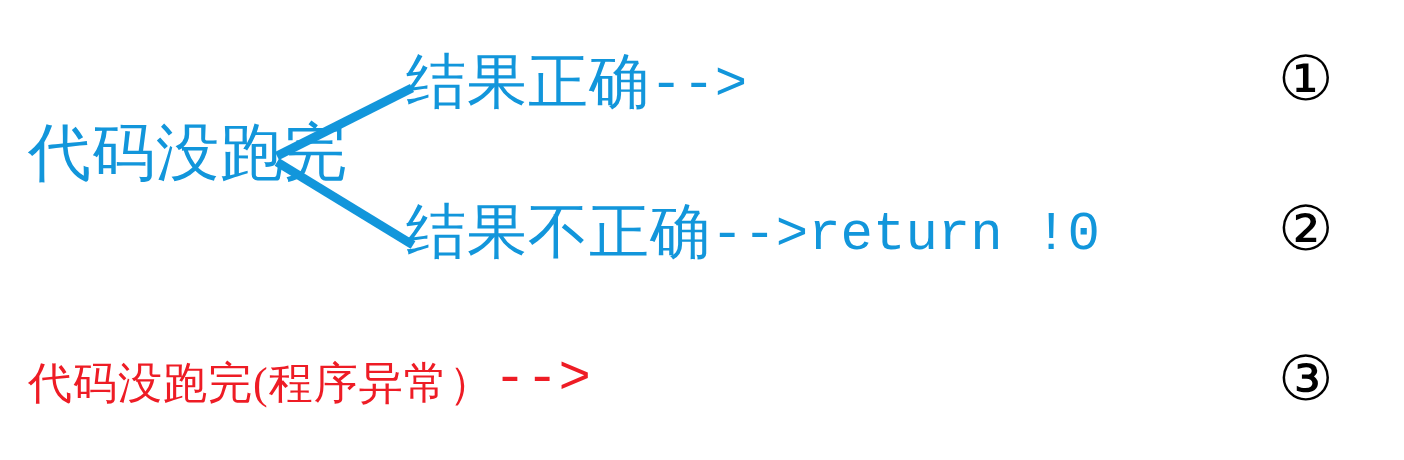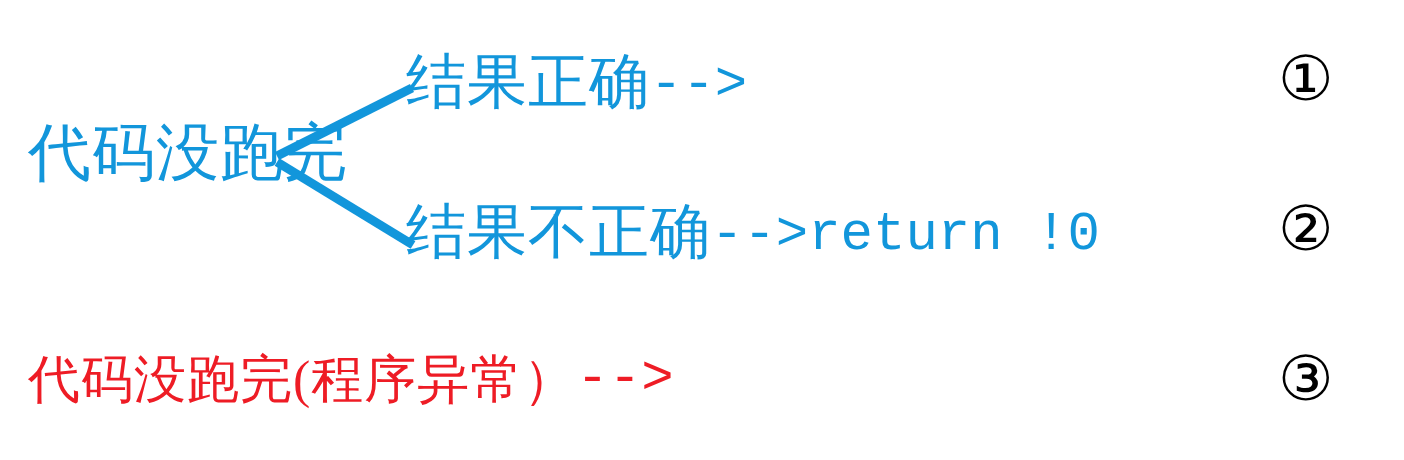--- a/index.html
+++ b/index.html
@@ -65,21 +65,21 @@
   .row .cjk-part { font-size: 60px; letter-spacing: 1px; }
   .row .mono-part { font-size: 54px; letter-spacing: 0px; }
 
   #row-1 { left: 406px; top: 52px; }
   #row-2 { left: 406px; top: 202px; }
 
   #row-3 {
     left: 28px;
     top: 352px;
   }
-  #row-3 .cjk-part  { font-size: 52px; }
+  #row-3 .cjk-part  { font-size: 44px; }
   #row-3 .mono-part { font-size: 54px; }
 
   
   .marker {
     position: absolute;
     font-family: "DejaVu Sans", sans-serif;
     font-size: 62px;
     line-height: 1;
     color: #000000;
     white-space: pre;

